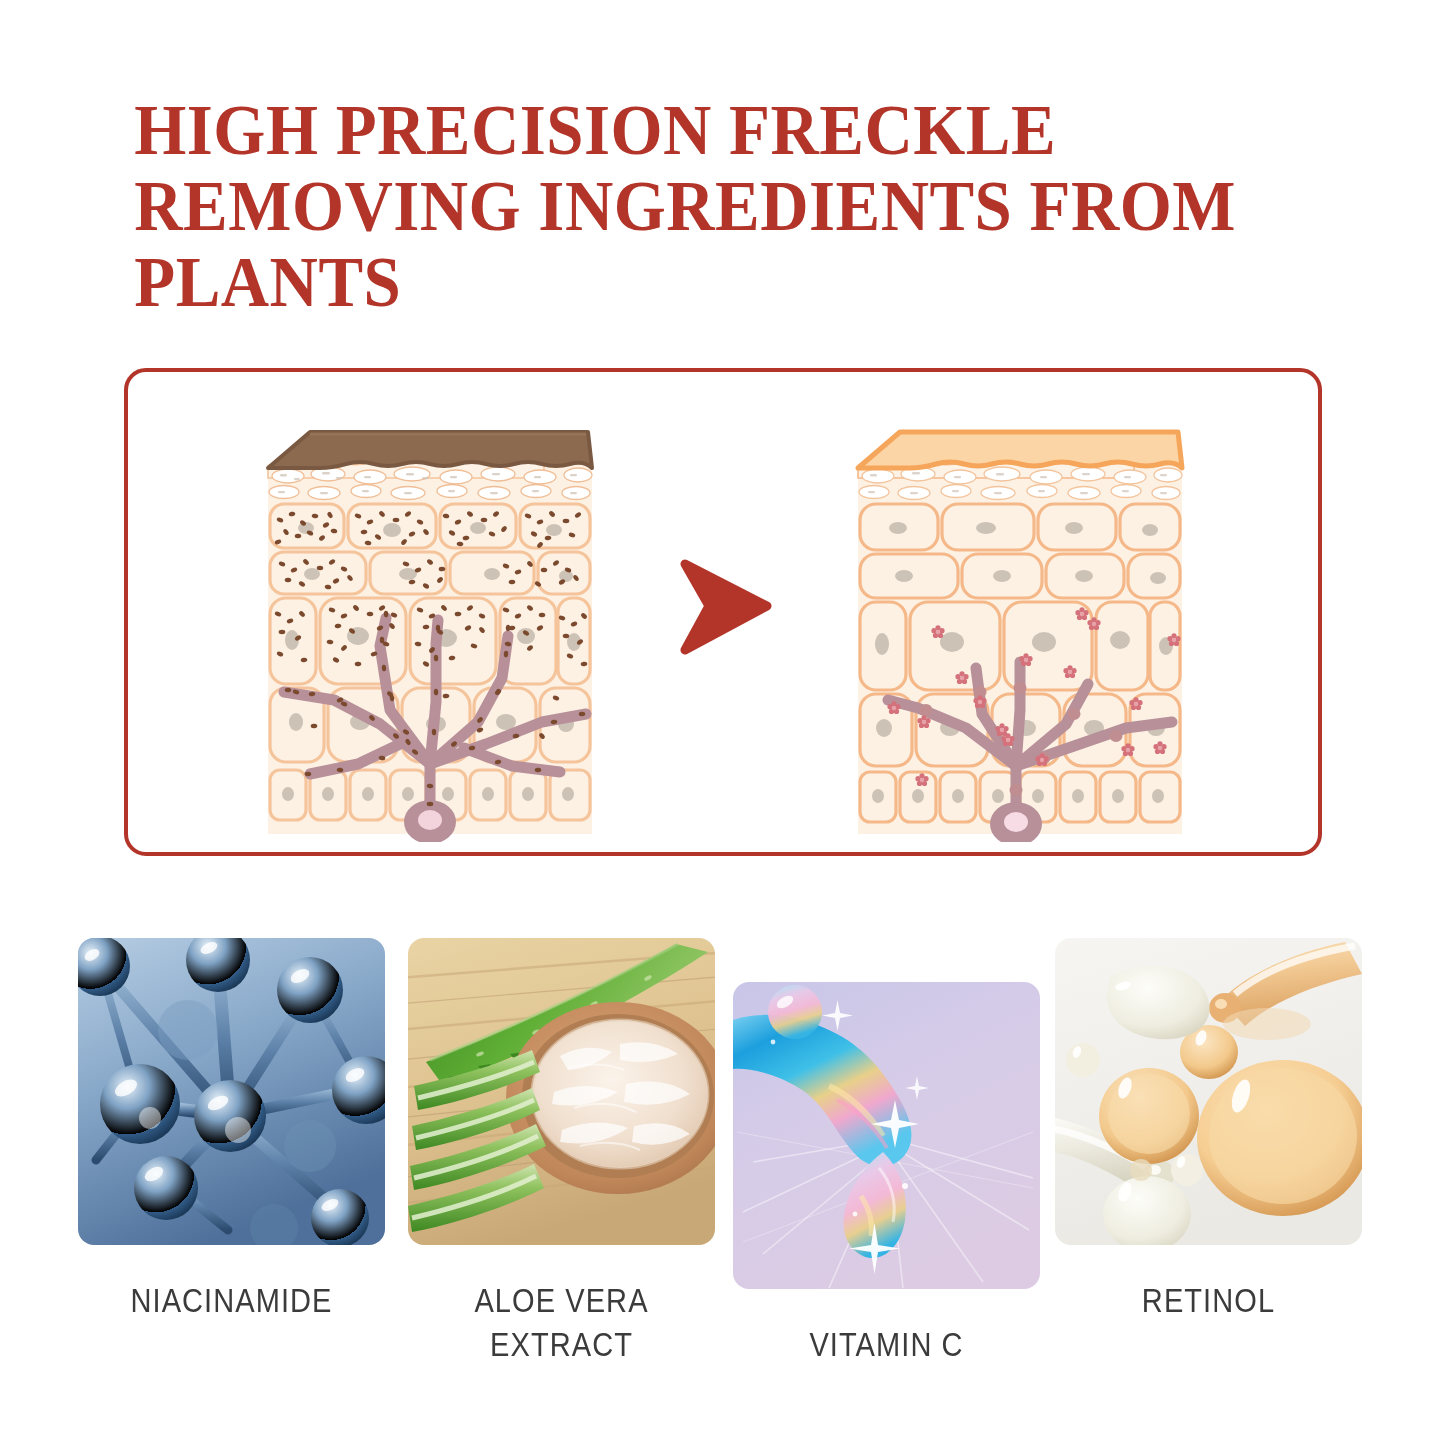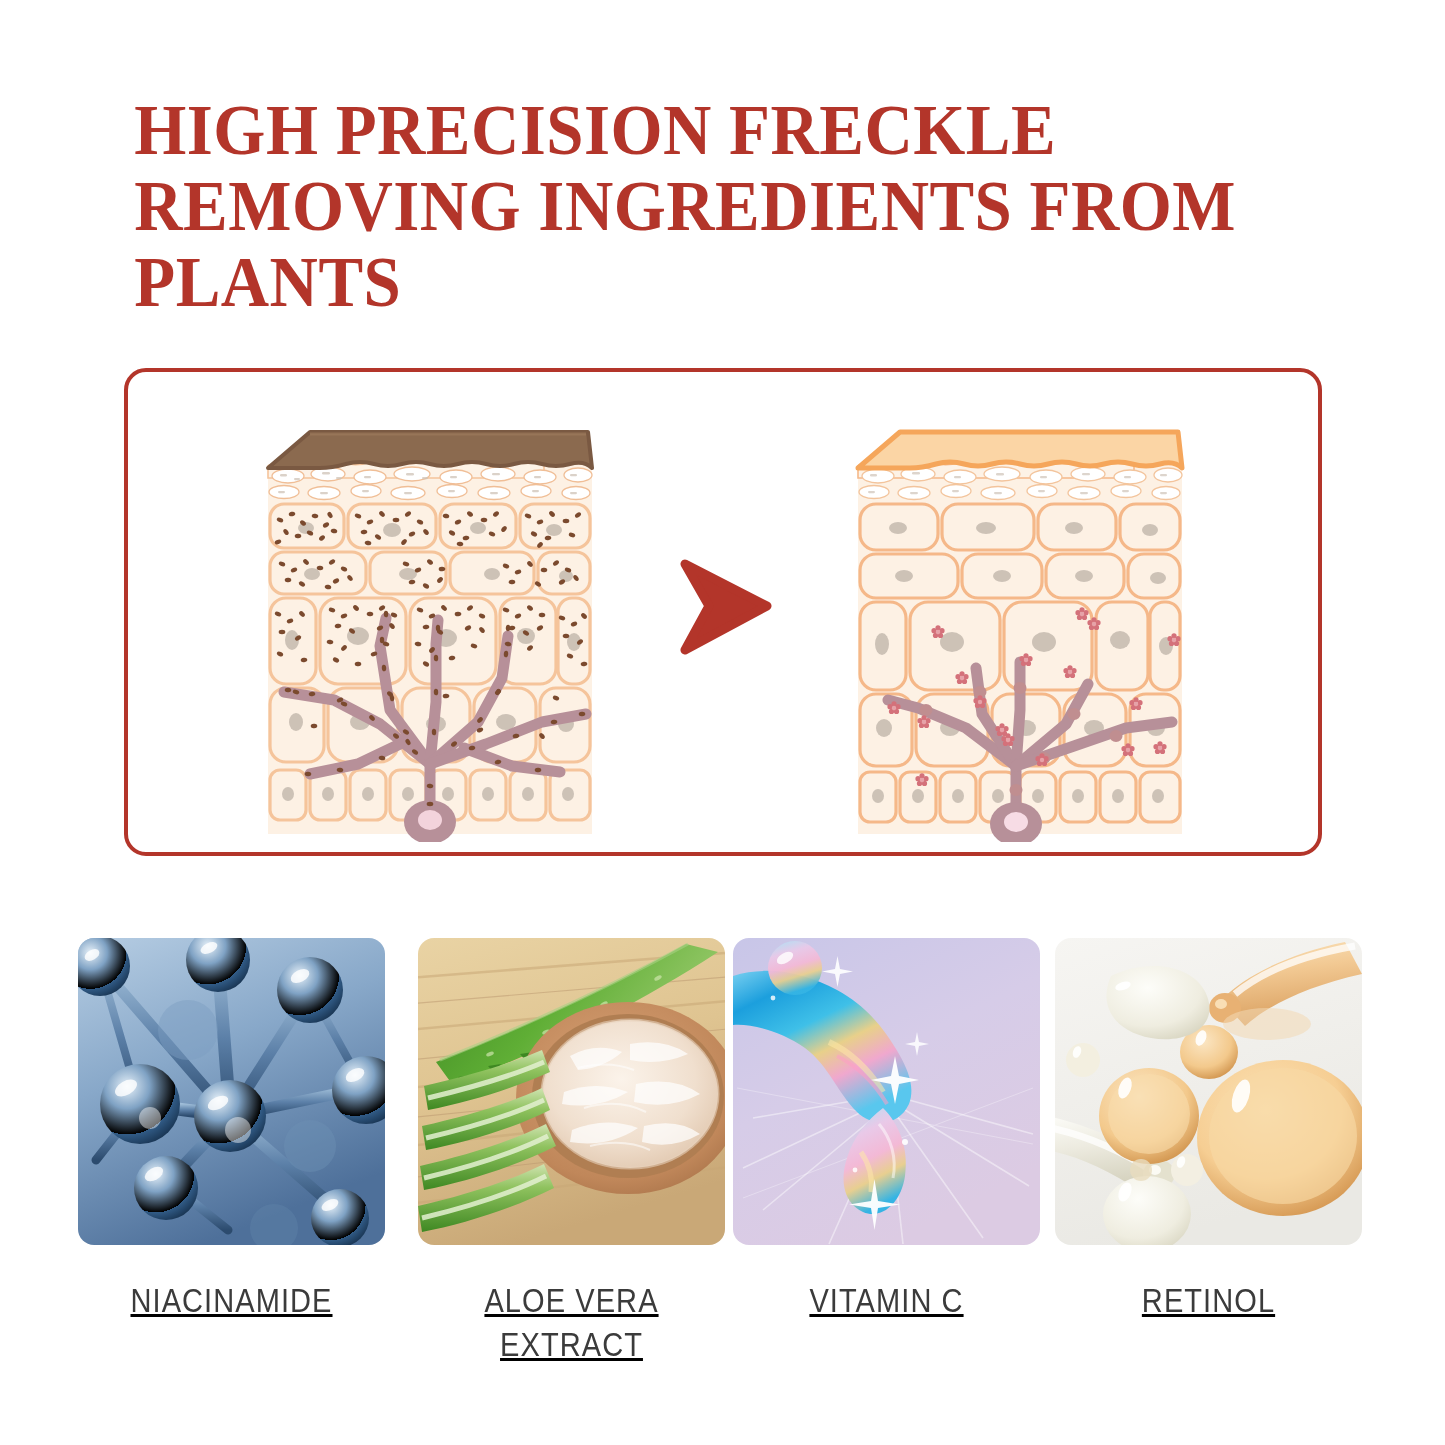--- a/index.html
+++ b/index.html
@@ -70,21 +70,20 @@
     position: absolute;
     left: 78px;
     top: 938px;
     width: 1288px;
     height: 420px;
   }
   .ing-item {
     position: absolute;
     top: 0;
     width: 307px;
-    text-decoration: underline;
   }
   .ing-thumb {
     width: 307px;
     height: 307px;
     border-radius: 16px;
     overflow: hidden;
     position: relative;
     display: block;
   }
   .ing-thumb svg { display: block; width: 100%; height: 100%; }
@@ -95,22 +94,22 @@
     font-size: 33px;
     line-height: 44px;
     letter-spacing: 1.2px;
     color: #3B3B3B;
     font-weight: 300;
     transform: scaleX(0.88);
     transform-origin: center top;
     white-space: pre-line;
   }
   #ing-0 { left: 0px; }
-  #ing-1 { left: 340px; }
-  #ing-2 { left: 655px; }
+  #ing-1 { left: 330px; }
+  #ing-2 { left: 655px; margin-top: 44px; }
   #ing-3 { left: 977px; }
 </style>
 </head>
 <body>
 
 <div id="title-block">
   <div class="title-line">HIGH PRECISION FRECKLE</div>
   <div class="title-line">REMOVING INGREDIENTS FROM</div>
   <div class="title-line">PLANTS</div>
 </div>

